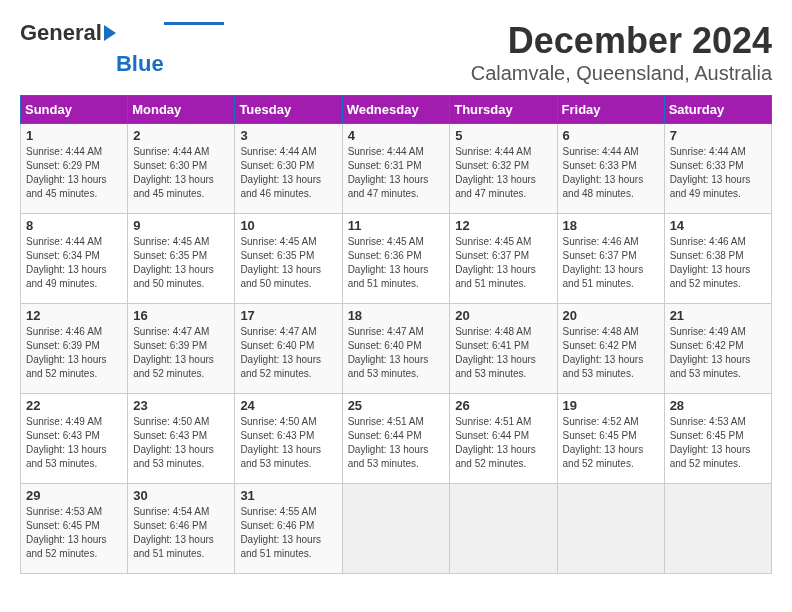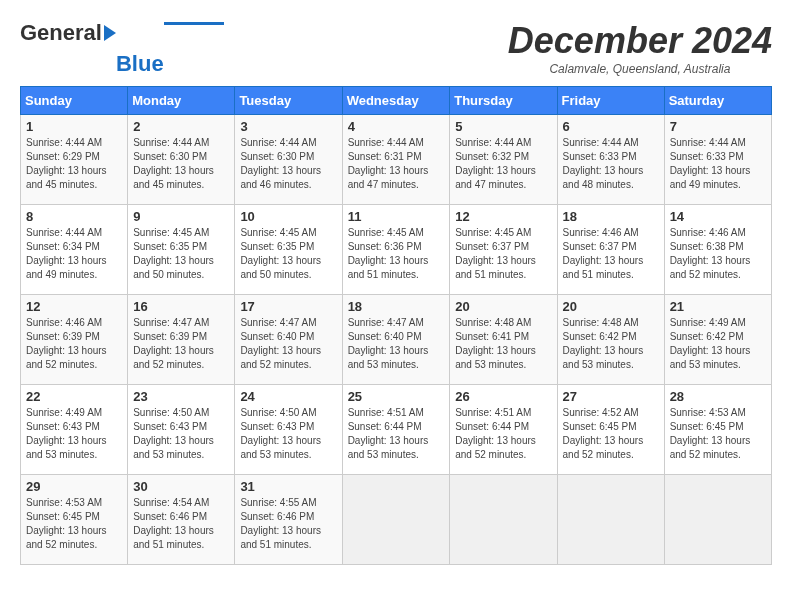--- a/index.html
+++ b/index.html
@@ -31,40 +31,38 @@
       margin-left: 2px;
     }
     .logo-line {
       width: 60px;
       height: 3px;
       background: #1a6fc4;
       margin-top: 2px;
     }
     .title-block {
       text-align: right;
-      font-style: italic;
     }
     .title-block h1 {
       font-size: 36px;
       font-weight: bold;
       color: #333;
     }
     .title-block h2 {
-      font-size: 12px;
+      font-size: 20px;
       font-weight: normal;
       color: #555;
-      text-align: center;
     }
     .calendar {
       width: 100%;
       border-collapse: collapse;
       font-size: 11px;
     }
     .calendar thead th {
-      background: #3b82f6;
+      background: #a21caf;
       color: #fff;
       padding: 6px 4px;
       text-align: left;
       font-size: 13px;
       font-weight: bold;
       border: 1px solid #1a6fc4;
     }
     .calendar tbody td {
       border: 1px solid #ccc;
       vertical-align: top;
@@ -333,21 +331,21 @@
   </td>
         <td>
     <span class="day-num">26</span>
     <div class="day-info">
       Sunrise: 4:51 AM<br>
       Sunset: 6:44 PM<br>
       Daylight: 13 hours and 52 minutes.
     </div>
   </td>
         <td>
-    <span class="day-num">27</span>
+    <span class="day-num">19</span>
     <div class="day-info">
       Sunrise: 4:52 AM<br>
       Sunset: 6:45 PM<br>
       Daylight: 13 hours and 52 minutes.
     </div>
   </td>
         <td>
     <span class="day-num">28</span>
     <div class="day-info">
       Sunrise: 4:53 AM<br>

